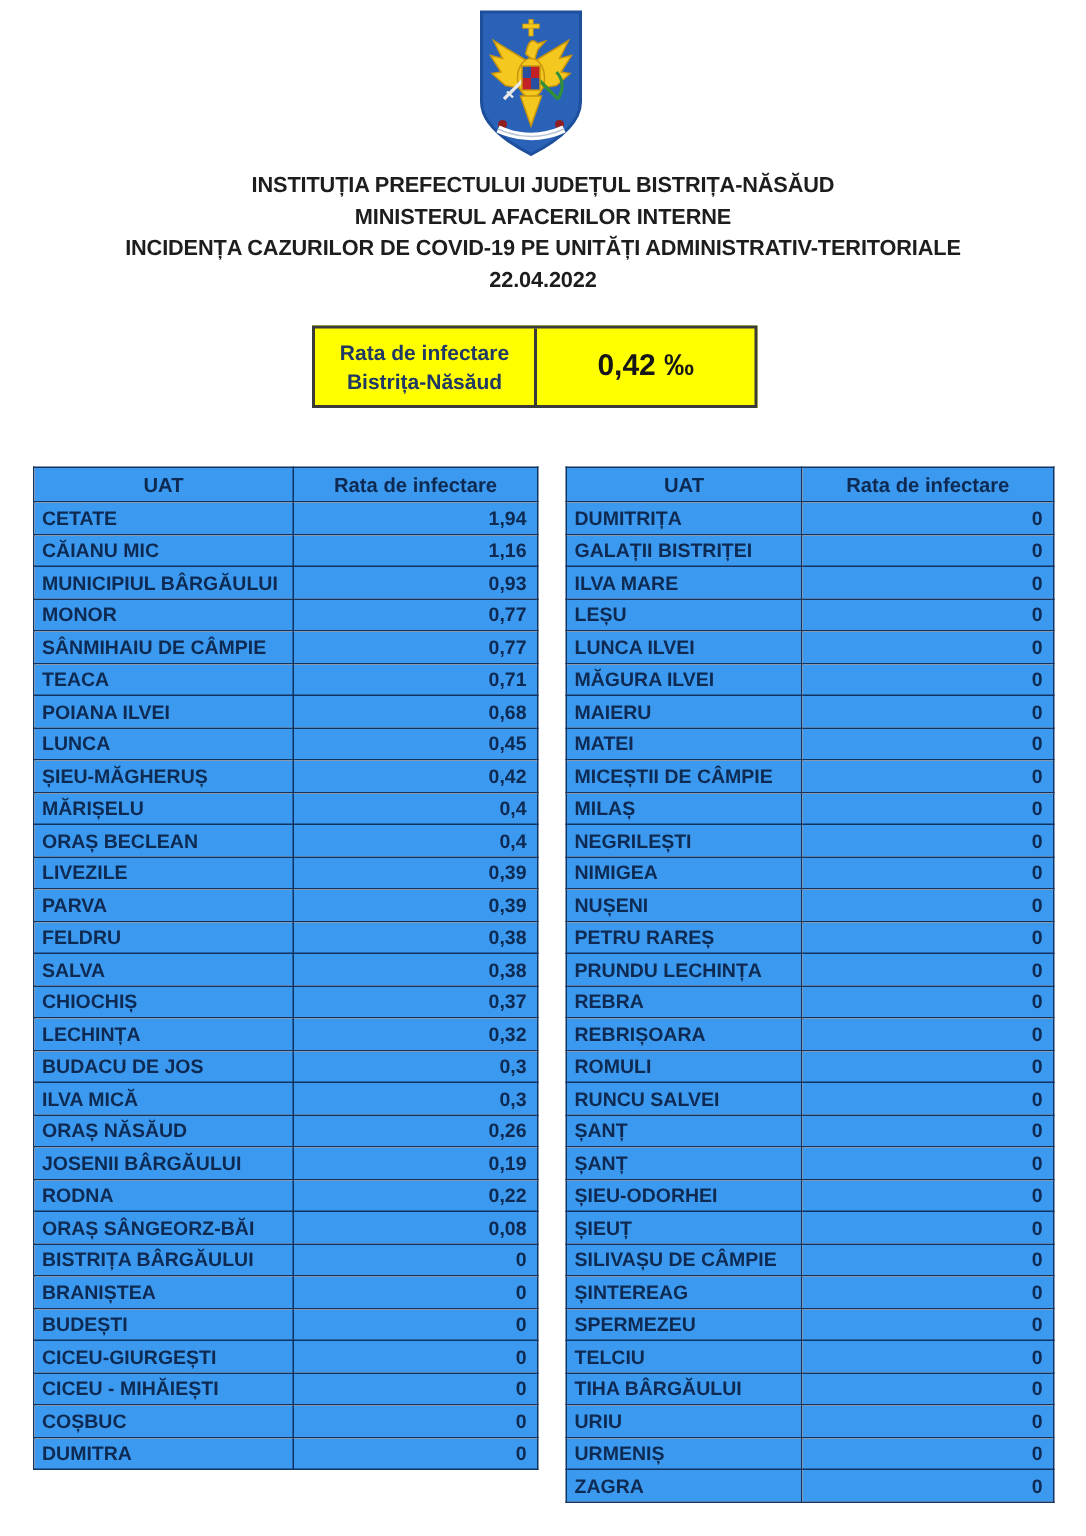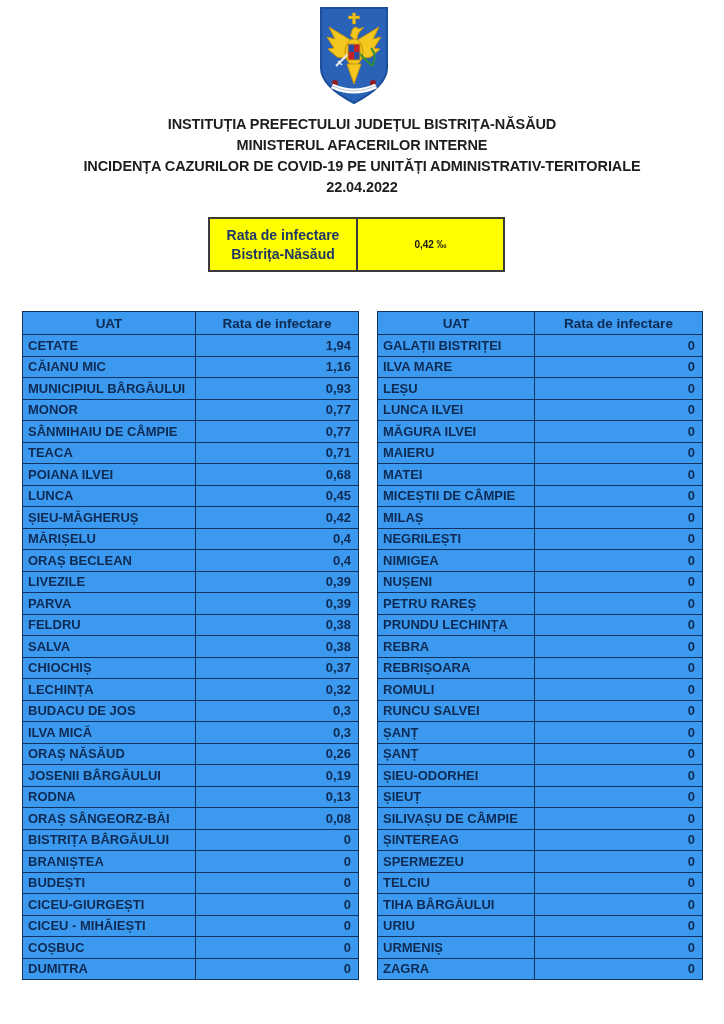--- a/index.html
+++ b/index.html
@@ -45,21 +45,21 @@
     width:148px;height:100%;
     border-right:2px solid var(--box-border);
     display:flex;flex-direction:column;align-items:center;justify-content:center;
     color:var(--box-label-text);
     font-weight:bold;font-size:14px;line-height:19px;
     text-align:center;
   }
   .summary-value{
     flex:1;display:flex;align-items:center;justify-content:center;
     color:var(--box-value-text);
-    font-weight:bold;font-size:10px;
+    font-weight:bold;font-size:20px;
   }
   .uat-table{
     position:absolute;top:311px;
     border-collapse:collapse;
     table-layout:fixed;
   }
   .uat-table.left{left:22px;width:336px;}
   .uat-table.right{left:377px;width:325px;}
   .uat-table.left col.c-name{width:173px;}
   .uat-table.left col.c-rate{width:163px;}
@@ -228,21 +228,21 @@
         <tr>
           <td class="uat">ORAȘ NĂSĂUD</td>
           <td class="rate">0,26</td>
         </tr>
         <tr>
           <td class="uat">JOSENII BÂRGĂULUI</td>
           <td class="rate">0,19</td>
         </tr>
         <tr>
           <td class="uat">RODNA</td>
-          <td class="rate">0,13</td>
+          <td class="rate">0,22</td>
         </tr>
         <tr>
           <td class="uat">ORAȘ SÂNGEORZ-BĂI</td>
           <td class="rate">0,08</td>
         </tr>
         <tr>
           <td class="uat">BISTRIȚA BÂRGĂULUI</td>
           <td class="rate">0</td>
         </tr>
         <tr>
@@ -278,20 +278,24 @@
         <col class="c-rate">
       </colgroup>
     <thead>
       <tr>
         <th>UAT</th>
         <th>Rata de infectare</th>
       </tr>
     </thead>
     <tbody>
         <tr>
+          <td class="uat">DUMITRIȚA</td>
+          <td class="rate">0</td>
+        </tr>
+        <tr>
           <td class="uat">GALAȚII BISTRIȚEI</td>
           <td class="rate">0</td>
         </tr>
         <tr>
           <td class="uat">ILVA MARE</td>
           <td class="rate">0</td>
         </tr>
         <tr>
           <td class="uat">LEȘU</td>
           <td class="rate">0</td>

